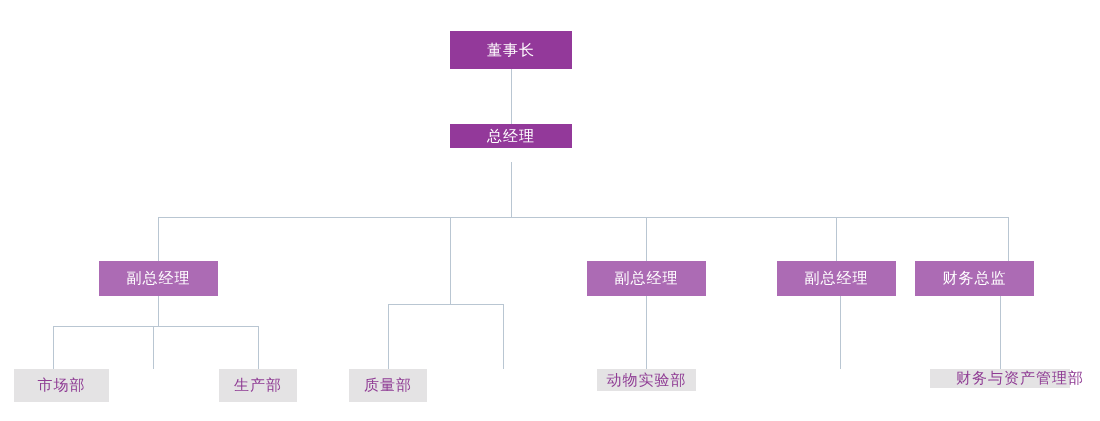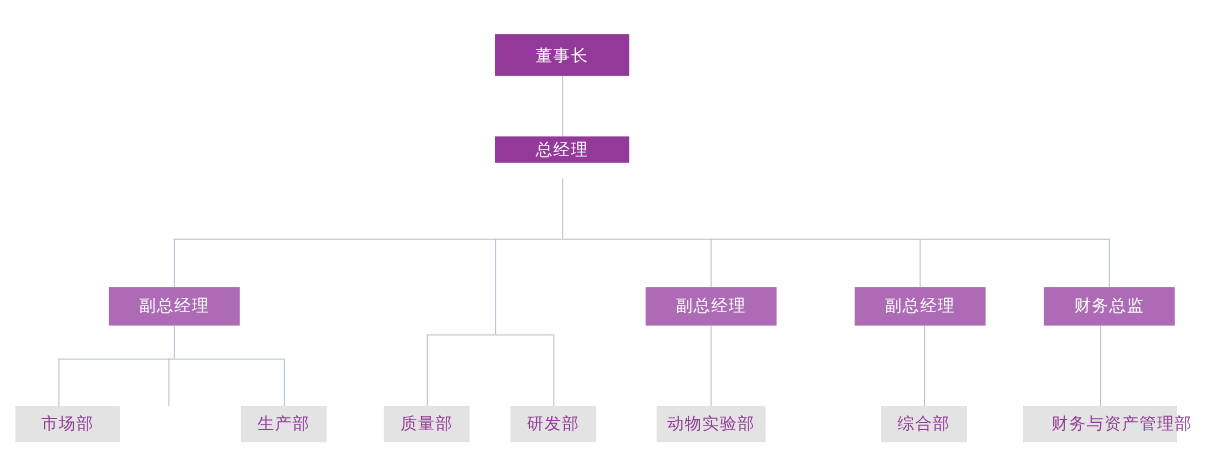--- a/index.html
+++ b/index.html
@@ -80,37 +80,31 @@
     </div>
     <div class="node vp" style="left: 99px; top: 261px; width: 119px; height: 35px;">
       <span>副总经理</span>
     </div>
     <div class="node vp" style="left: 587px; top: 261px; width: 119px; height: 35px;">
       <span>副总经理</span>
     </div>
     <div class="node vp" style="left: 777px; top: 261px; width: 119px; height: 35px;">
       <span>副总经理</span>
     </div>
-    <div class="node vp" style="left: 949px; top: 261px; width: 119px; height: 35px;">
+    <div class="node vp" style="left: 915px; top: 261px; width: 119px; height: 35px;">
       <span>财务总监</span>
     </div>
     <div class="node dept" style="left: 14px; top: 369px; width: 95px; height: 33px;">
       <span>市场部</span>
     </div>
     <div class="node dept" style="left: 219px; top: 369px; width: 78px; height: 33px;">
       <span>生产部</span>
     </div>
     <div class="node dept" style="left: 349px; top: 369px; width: 78px; height: 33px;">
       <span>质量部</span>
     </div>
-    <div class="node dept" style="left: 464px; top: 369px; width: 78px; height: 33px;">
-      <span>研发部</span>
-    </div>
-    <div class="node dept" style="left: 597px; top: 369px; width: 99px; height: 33px; text-align: right;">
+    <div class="node dept" style="left: 597px; top: 369px; width: 99px; height: 22px; text-align: right;">
       <span>动物实验部</span>
     </div>
-    <div class="node dept" style="left: 801px; top: 369px; width: 78px; height: 33px;">
-      <span>综合部</span>
-    </div>
-    <div class="node dept" style="left: 930px; top: 369px; width: 140px; height: 33px; padding-left: 40px;">
+    <div class="node dept" style="left: 930px; top: 369px; width: 140px; height: 19px; padding-left: 40px;">
       <span>财务与资产管理部</span>
     </div>
   </div>
 
 </body></html>

